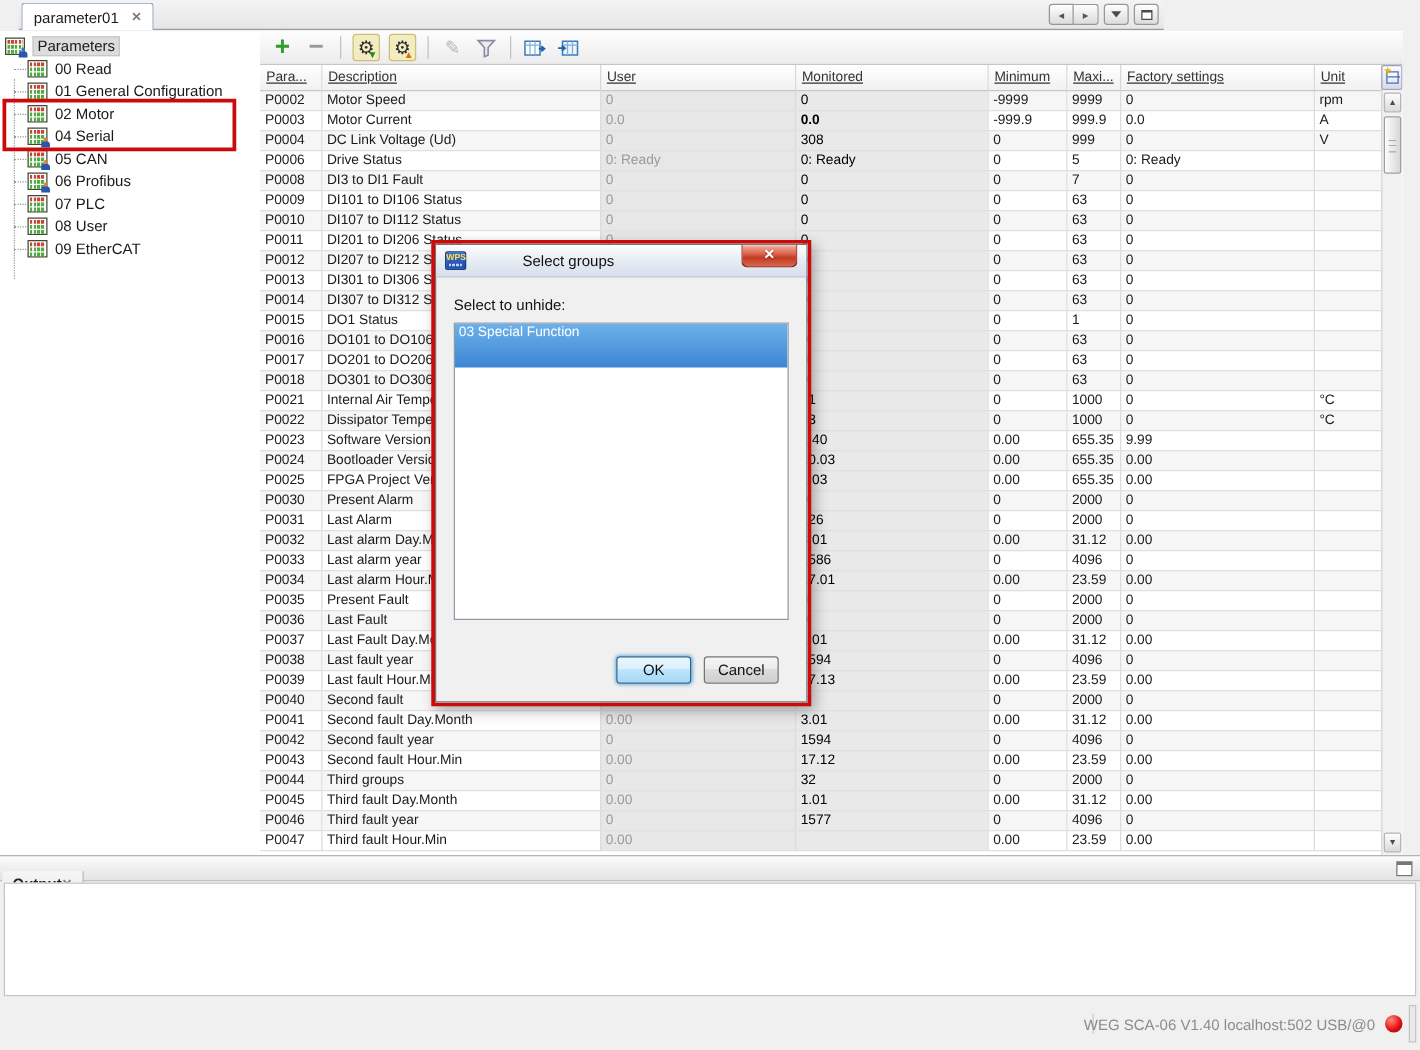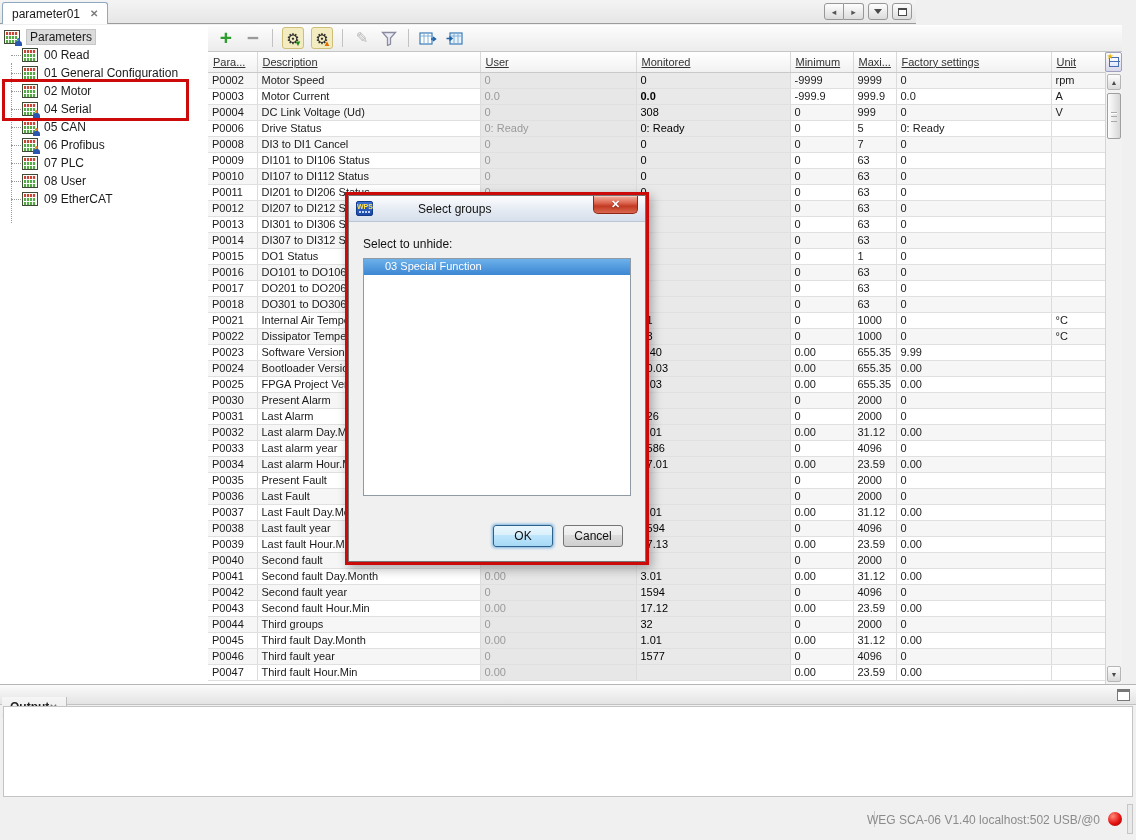--- a/index.html
+++ b/index.html
@@ -4,21 +4,21 @@
 <style>
   * { margin:0; padding:0; box-sizing:border-box; }
   html,body { width:1136px; height:840px; }
   body {
     position:relative; overflow:hidden;
     font-family:"Liberation Sans", sans-serif;
     background:#f0f0f0; color:#1a1a1a;
   }
 
   
-  .tabbar { position:absolute; left:0; top:0; width:916px; height:24px;
+  .tabbar { position:absolute; left:15px; top:0; width:916px; height:24px;
     background:linear-gradient(#f4f4f4,#e6e6e6); border-bottom:1px solid #9b9b9b; }
   .etab { position:absolute; left:2px; top:2px; height:22px; padding:0 9px;
     background:#fff; border:1px solid #8fa8c0; border-bottom:none;
     border-radius:3px 3px 0 0; display:flex; align-items:center; gap:10px;
     font-size:12px; color:#1a1a1a; }
   .etab .close { color:#7a7a7a; font-size:10px; font-weight:bold; }
   .tabctrls { position:absolute; right:4px; top:3px; display:flex; gap:4px; }
   .tcbtn { width:20px; height:17px; border:1px solid #979797; border-radius:3px;
     background:linear-gradient(#fefefe,#dcdcdc); display:flex; align-items:center;
     justify-content:center; color:#555; font-size:9px; }
@@ -114,21 +114,21 @@
   .wpsico::after { content:""; position:absolute; left:2px; right:2px; bottom:2px; height:2px;
     background:repeating-linear-gradient(90deg,#bcd2ff 0 2px,transparent 2px 3px); }
   .dlg-close { margin-left:auto; width:45px; height:18px; margin-top:-8px;
     border:1px solid #8e2516; border-top:none; border-radius:0 0 5px 5px;
     background:linear-gradient(#f0b0a0,#dd6751 40%,#c23a22 60%,#d9684f);
     color:#fff; font-size:11px; font-weight:bold; text-align:center; line-height:17px;
     text-shadow:0 1px 1px #7e1d0e; box-shadow:inset 0 1px 0 #f6c8bc; }
   .dlg-body { position:absolute; left:0; right:0; top:27px; bottom:0; padding:10px 14px; }
   .dlg-prompt { font-size:12px; margin:4px 0 7px 0; color:#111; }
   .listbox { height:238px; background:#fff; border:1px solid #8f9aa5; overflow:hidden; }
-  .litem { height:16px; font-size:11px; padding:1px 3px 0 21px; color:#1a1a1a; }
+  .litem { height:35px; font-size:11px; padding:1px 3px 0 3px; color:#1a1a1a; }
   .litem.sel { background:linear-gradient(#6cb1ea,#3c86d3); color:#fff; }
   .dlg-btns { position:absolute; right:22px; bottom:14px; display:flex; gap:10px; }
   .btn { width:60px; height:22px; font-size:12px; font-family:"Liberation Sans",sans-serif;
     border-radius:3px; text-align:center; line-height:20px; color:#111; }
   .btn.ok { border:1px solid #2c628b;
     background:linear-gradient(#eaf6fd,#d9f0fc 45%,#bee6fd 46%,#a7d9f5);
     box-shadow:0 0 3px 1px #74b2e0; }
   .btn.cancel { border:1px solid #757575;
     background:linear-gradient(#f4f4f4,#ececec 45%,#dddddd 46%,#cfcfcf); }
 
@@ -361,21 +361,21 @@
             <td class="c1">Drive Status</td>
             <td class="c2 user">0: Ready</td>
             <td class="c3 mon">0: Ready</td>
             <td class="c4">0</td>
             <td class="c5">5</td>
             <td class="c6">0: Ready</td>
             <td class="c7"></td>
           </tr>
           <tr>
             <td class="c0">P0008</td>
-            <td class="c1">DI3 to DI1 Cancel</td>
+            <td class="c1">DI3 to DI1 Fault</td>
             <td class="c2 user">0</td>
             <td class="c3 mon">0</td>
             <td class="c4">0</td>
             <td class="c5">7</td>
             <td class="c6">0</td>
             <td class="c7"></td>
           </tr>
           <tr>
             <td class="c0">P0009</td>
             <td class="c1">DI101 to DI106 Status</td>

